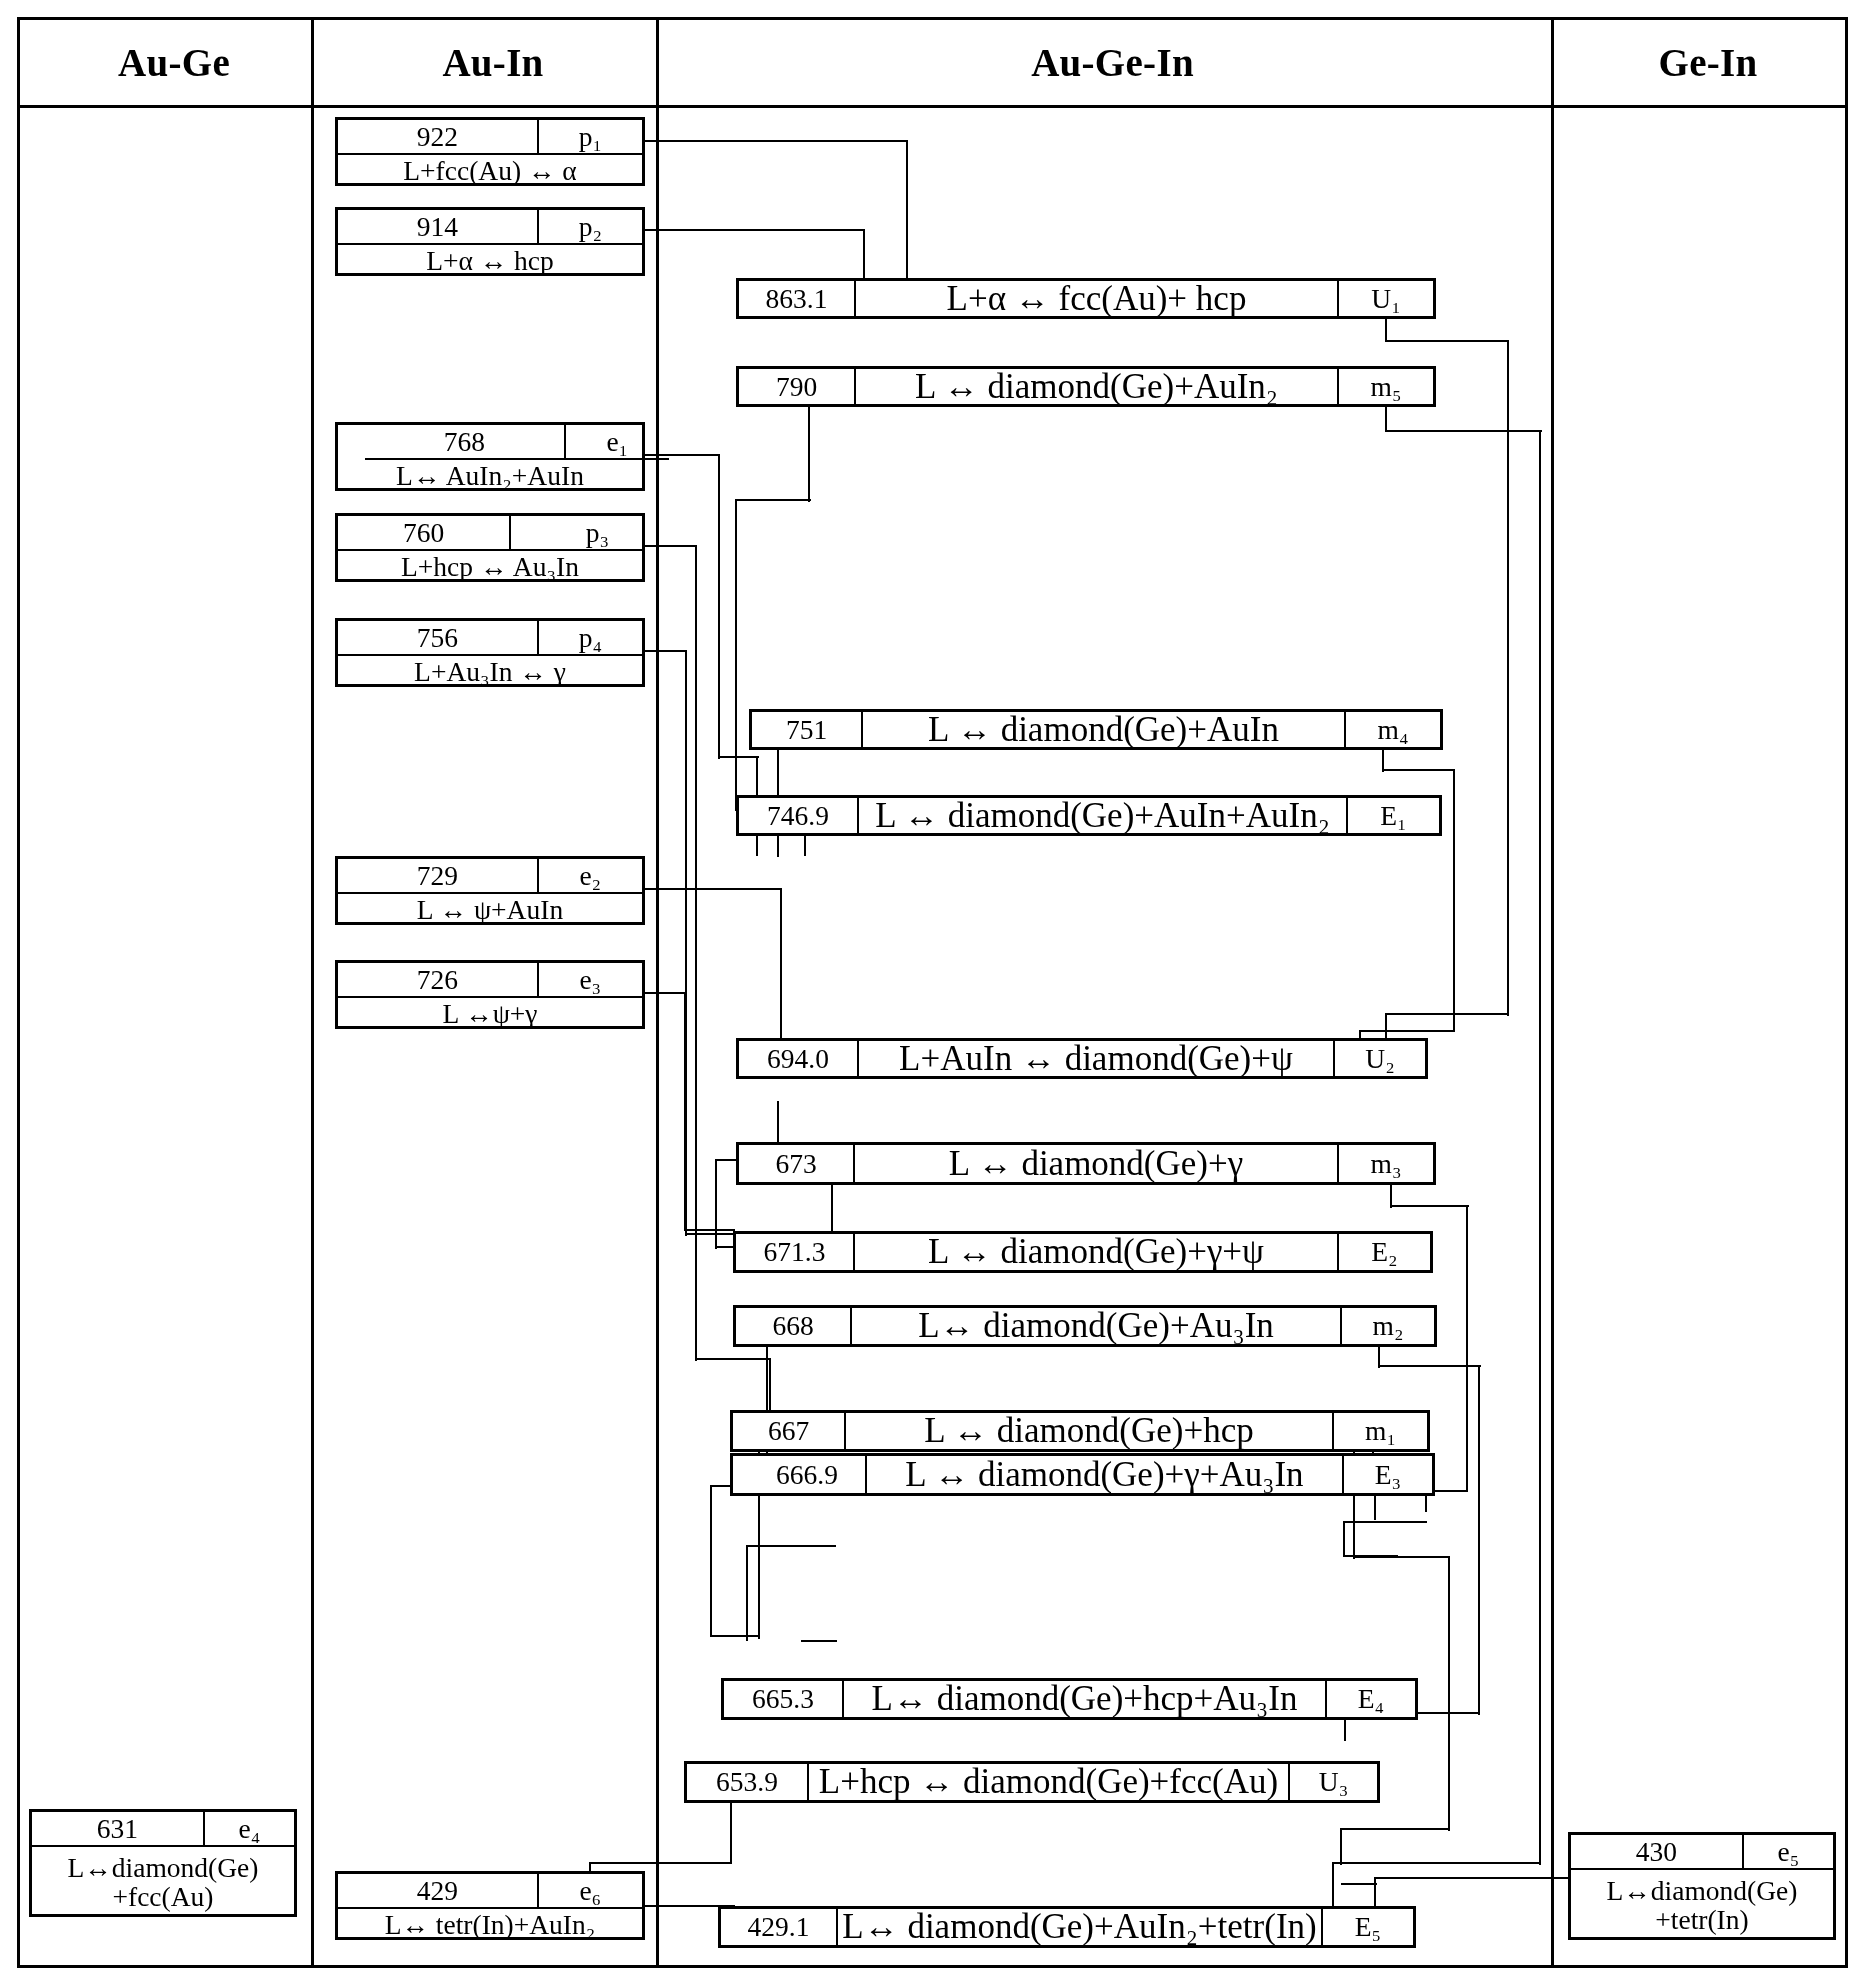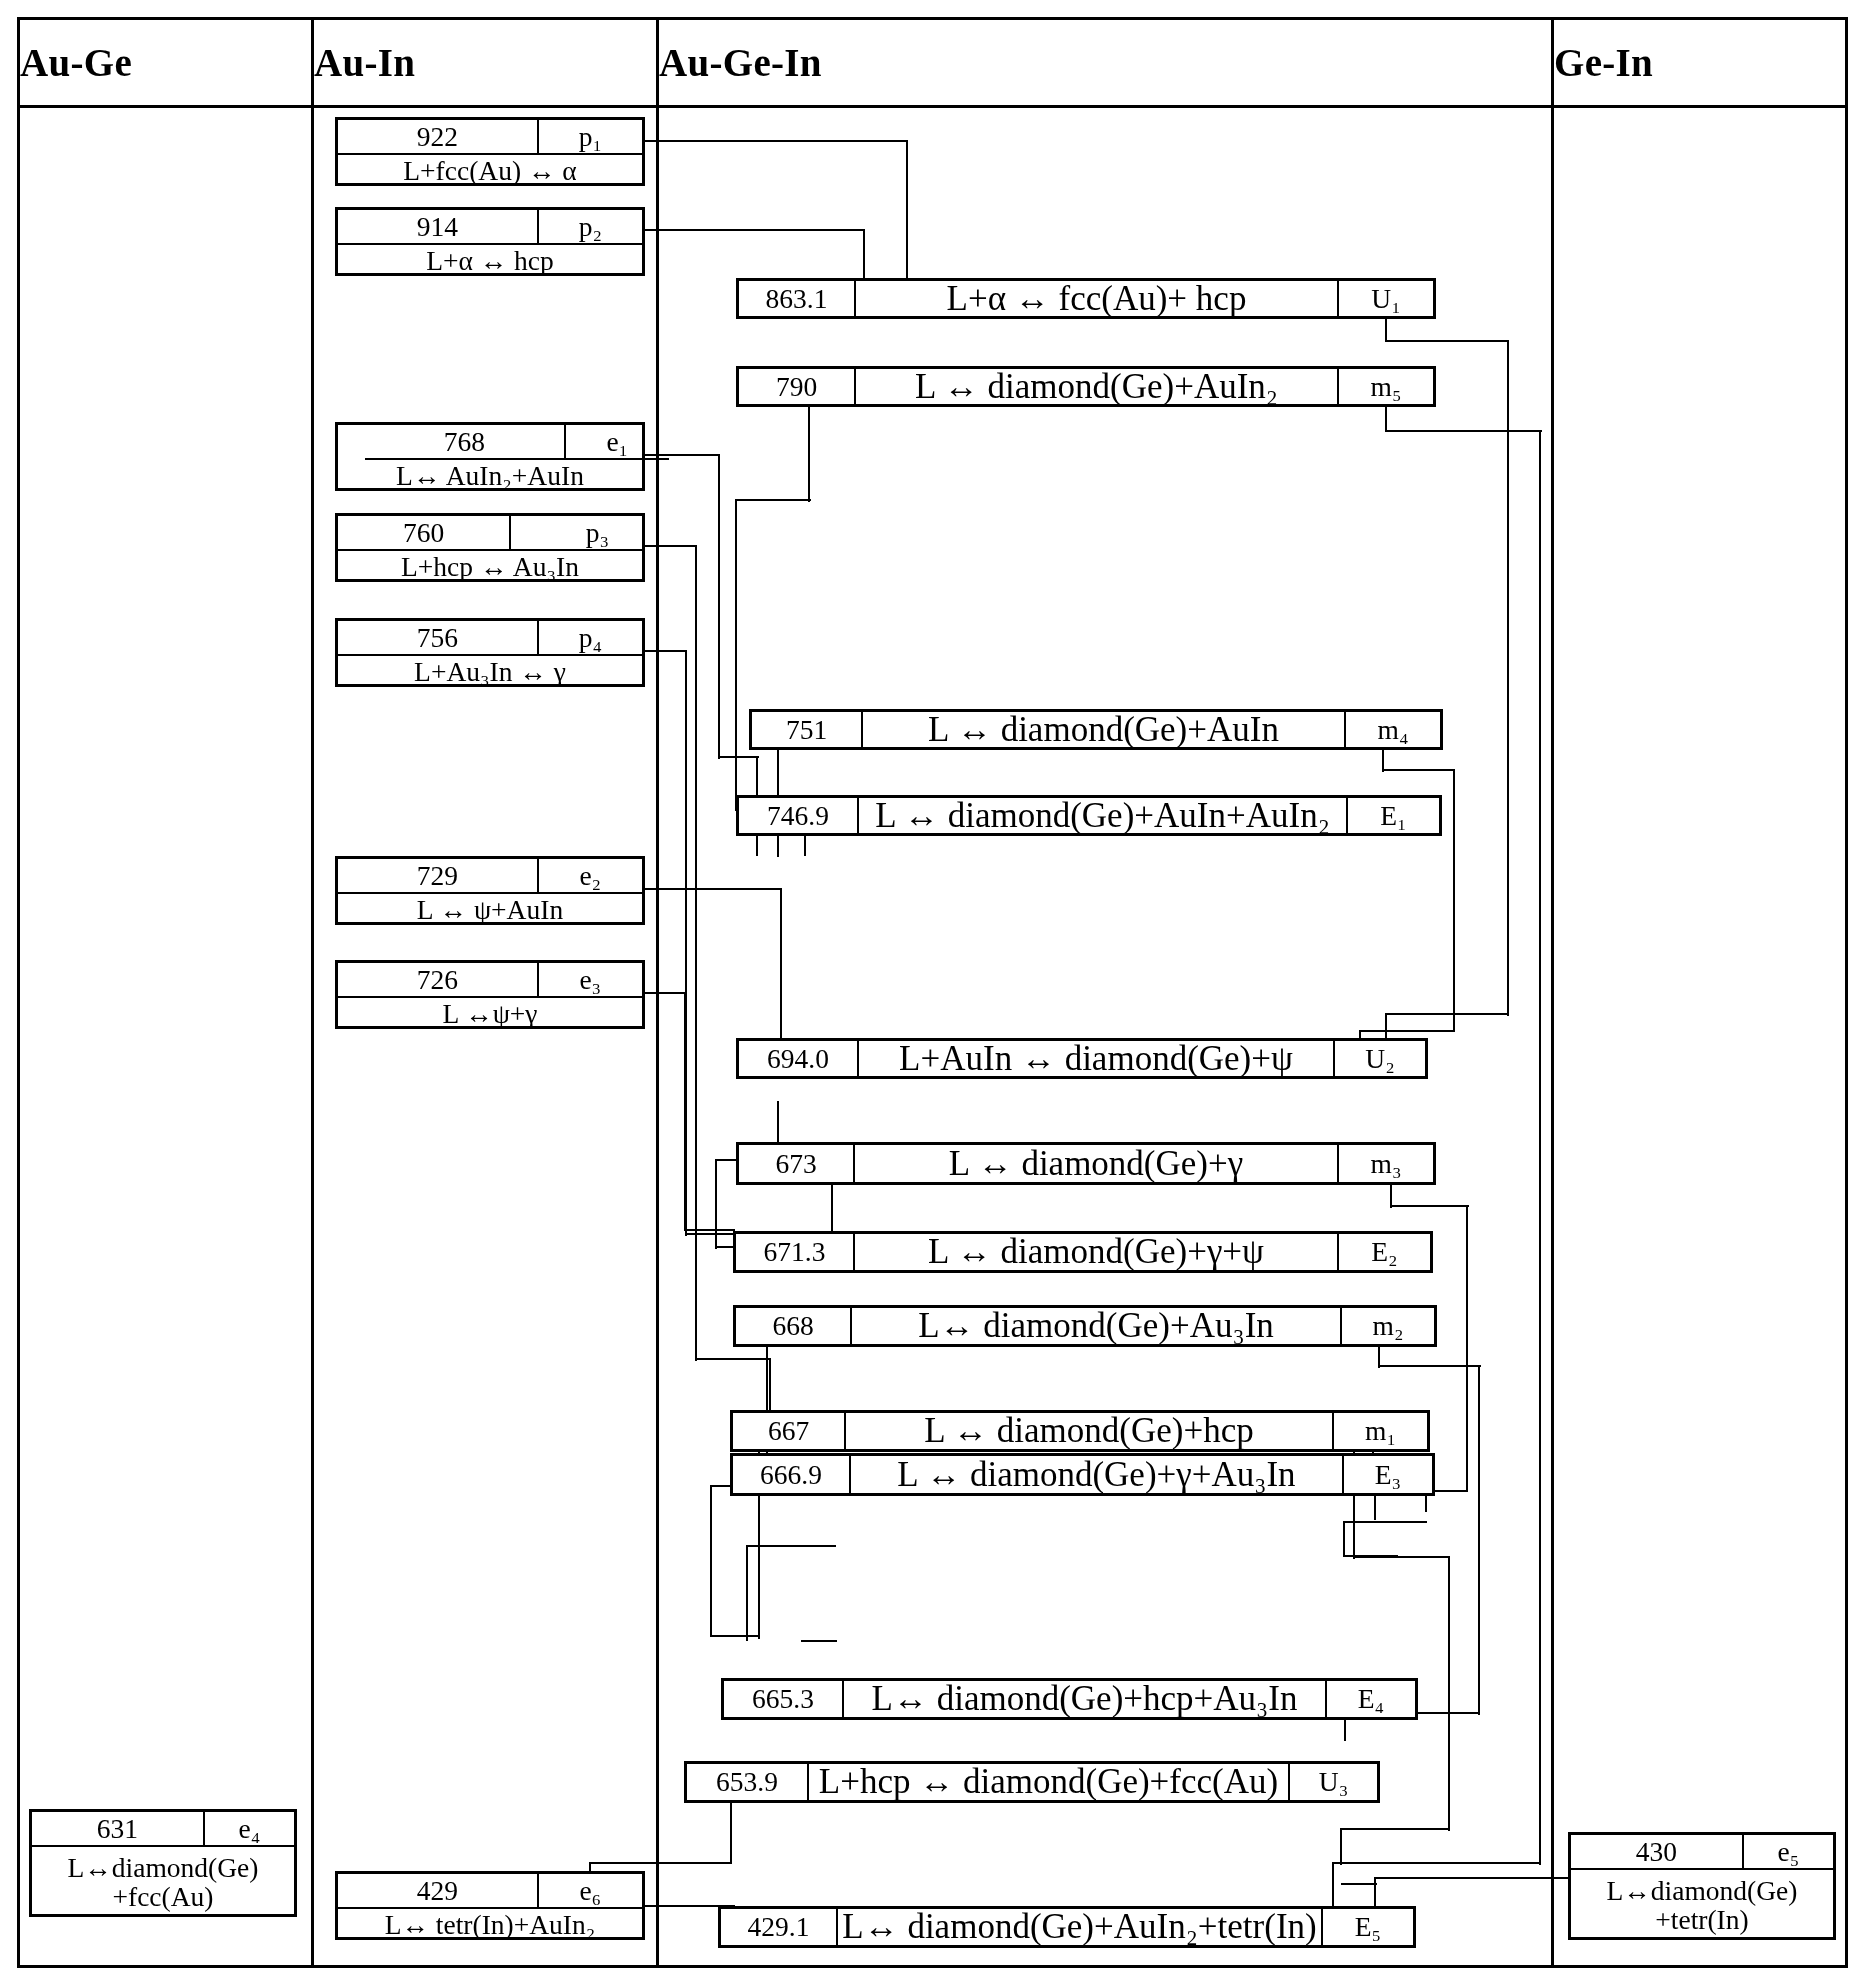--- a/index.html
+++ b/index.html
@@ -4,22 +4,22 @@
 <style>
   html,body{margin:0;padding:0;background:#ffffff;}
   body{font-family:"Liberation Serif", serif;}
   #page{position:relative;width:1865px;height:1985px;background:#fff;overflow:hidden;}
 
   
   .frame{position:absolute;border:3px solid #000;box-sizing:border-box;}
   .vrule{position:absolute;background:#000;width:3px;}
   .hrule{position:absolute;background:#000;height:3px;}
 
-  .colhead{position:absolute;display:flex;align-items:center;
-           font-weight:bold;font-size:39px;letter-spacing:0.3px;}
+  .colhead{position:absolute;display:flex;align-items:center;justify-content:center;
+           font-weight:bold;font-size:39px;letter-spacing:0.3px;padding-left:8px;}
 
   
   .rbox{position:absolute;border:3px solid #000;box-sizing:border-box;background:#fff;z-index:6;}
   .rrow{display:flex;width:100%;box-sizing:border-box;}
   .rtop{border-bottom:2.4px solid #000;}
   .tcell{display:flex;align-items:center;justify-content:center;box-sizing:border-box;
          font-size:27.5px;line-height:1;white-space:nowrap;}
   .tcell.temp{border-right:2.4px solid #000;}
   .rcell{display:flex;align-items:center;justify-content:center;box-sizing:border-box;
          font-size:27.5px;line-height:1.05;white-space:nowrap;text-align:center;}
@@ -423,21 +423,21 @@
           <span>L ↔ diamond(Ge)+hcp</span>
         </div>
       <div class="l" style="width:93px;">
           <span>m₁</span>
         </div>
     </div>
   </div>
 
   <div class="rbox" style="left:730px;top:1453px;width:705px;height:43px;">
     <div class="ter">
-      <div class="t" style="width:116px;">666.9</div>
+      <div class="t" style="width:116px;padding-left:16px;">666.9</div>
       <div class="x">
           <span>L ↔ diamond(Ge)+γ+Au₃In</span>
         </div>
       <div class="l" style="width:88px;">
           <span>E₃</span>
         </div>
     </div>
   </div>
 
   <div class="rbox" style="left:721px;top:1678px;width:697px;height:42px;">

